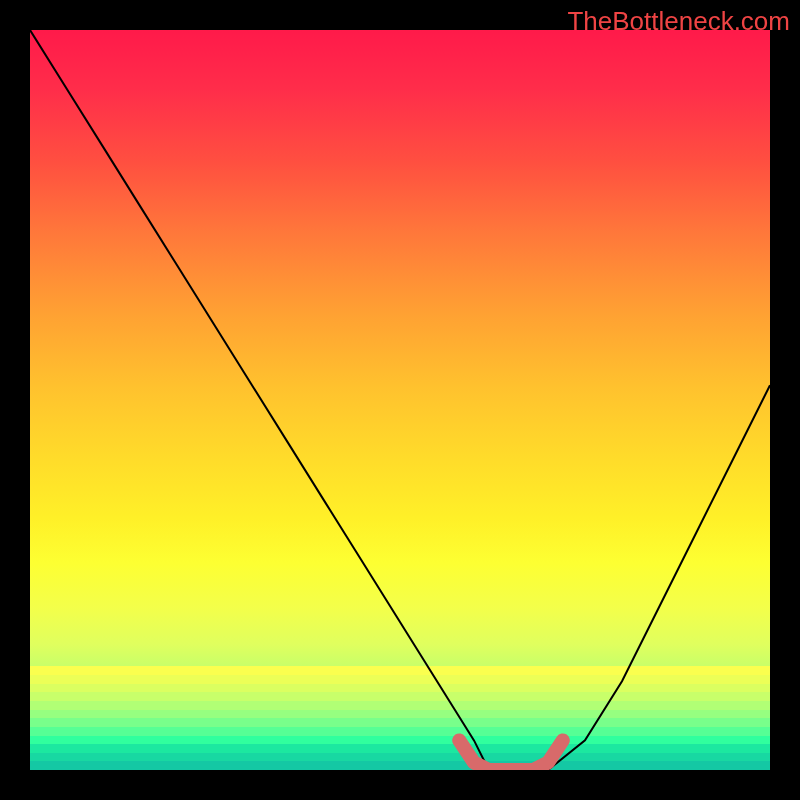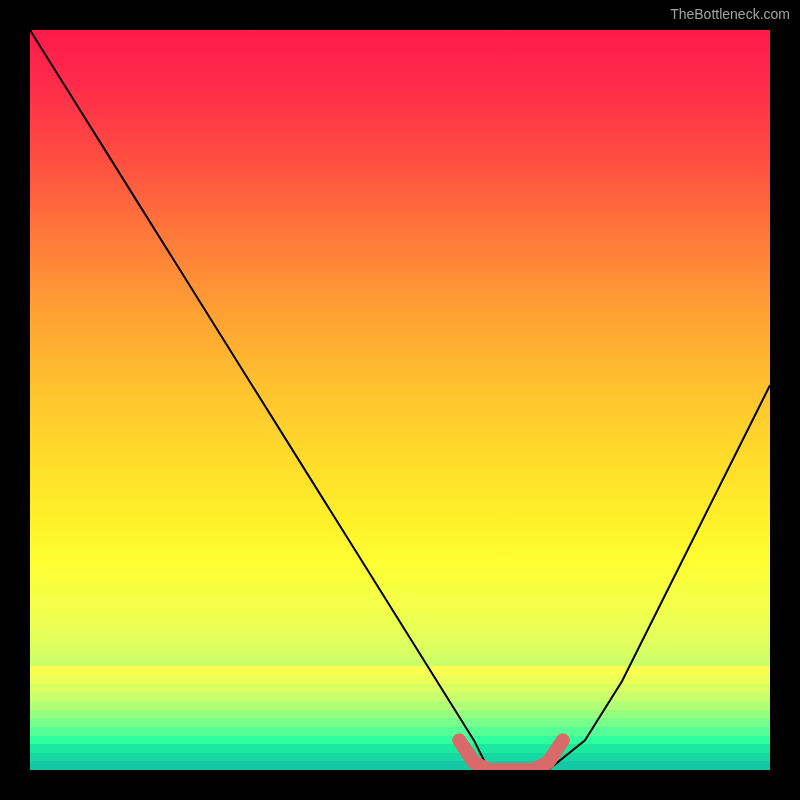--- a/index.html
+++ b/index.html
@@ -8,22 +8,22 @@
     height: 800px;
     background: #000;
     font-family: Arial, sans-serif;
     position: relative;
     overflow: hidden;
   }
   .watermark {
     position: absolute;
     top: 6px;
     right: 10px;
-    color: #a3a3a3;
-    font-size: 14px;
+    color: #ef4444;
+    font-size: 26px;
     font-weight: 500;
     z-index: 10;
   }
   .plot-area {
     position: absolute;
     left: 30px;
     top: 30px;
     width: 740px;
     height: 740px;
     overflow: hidden;

